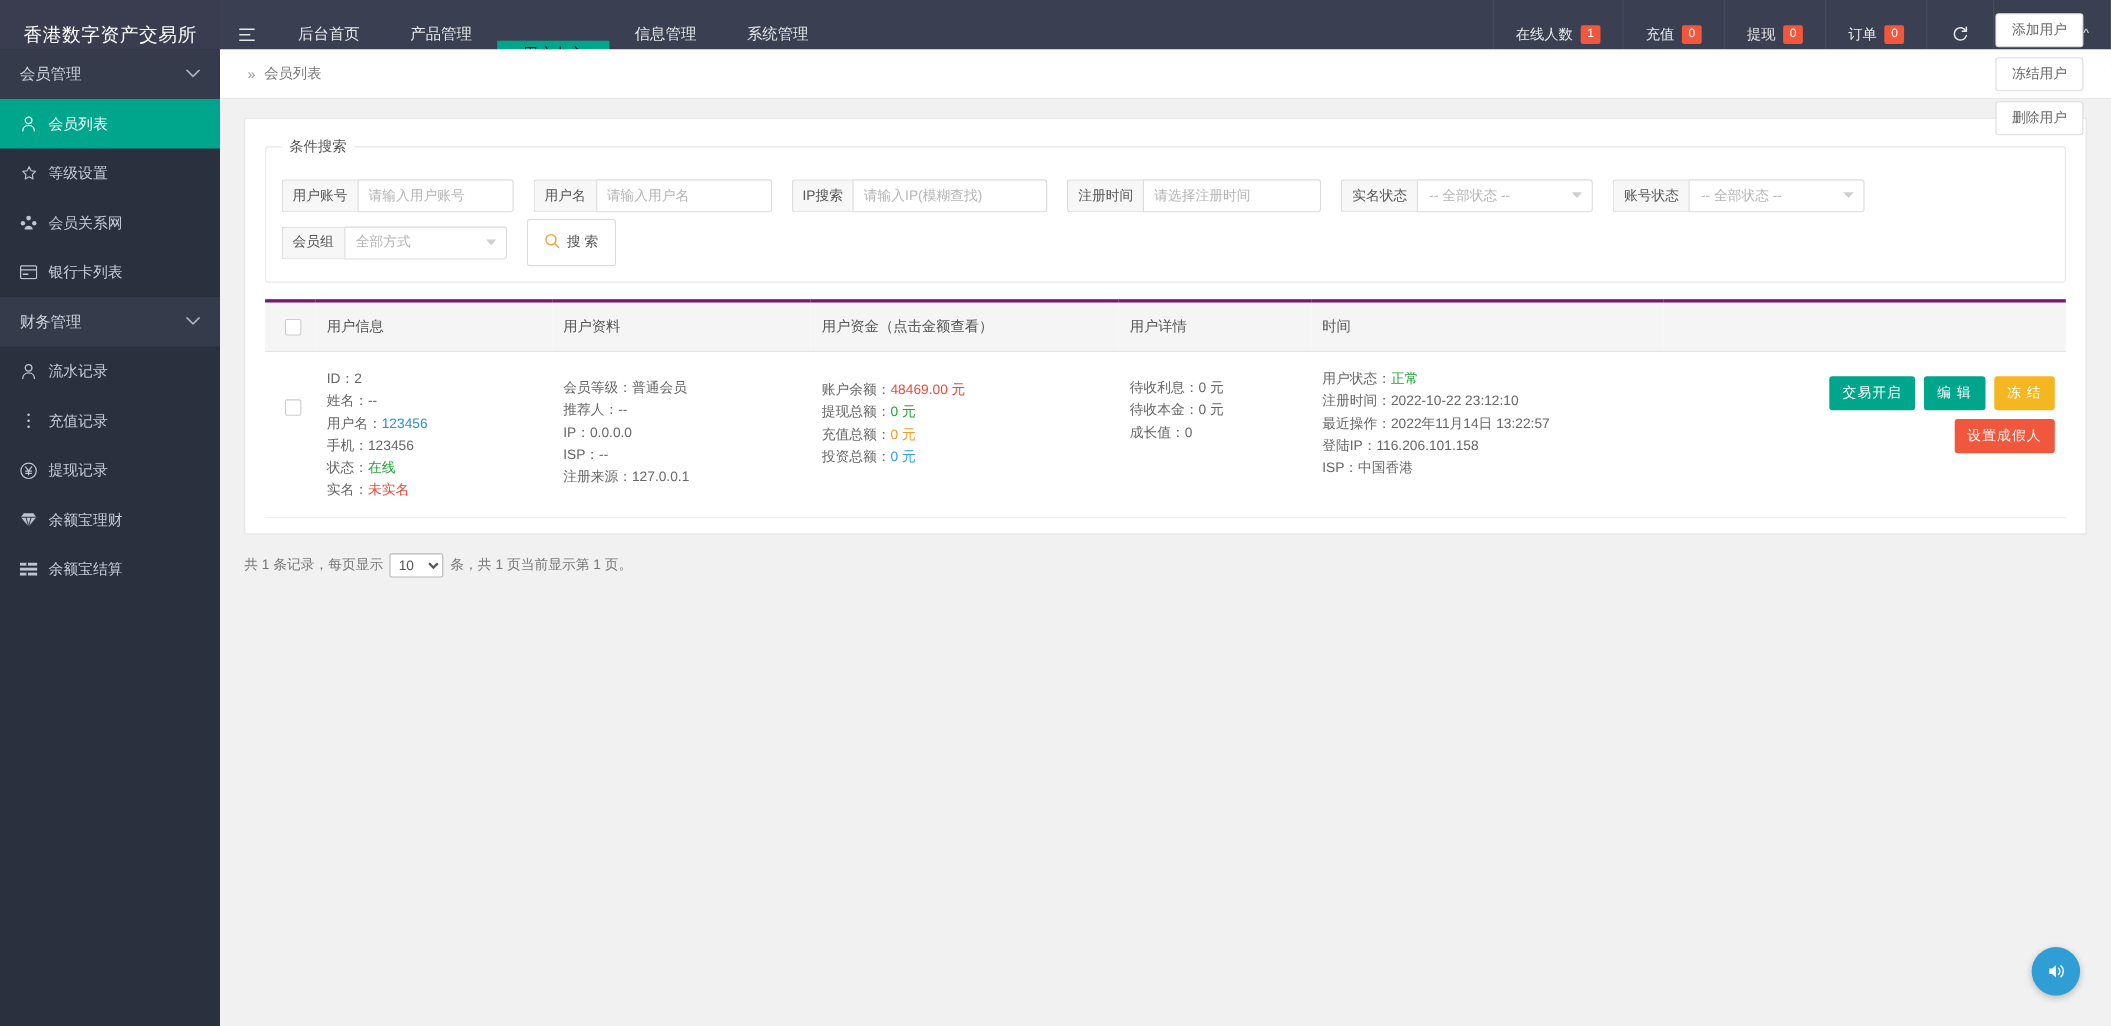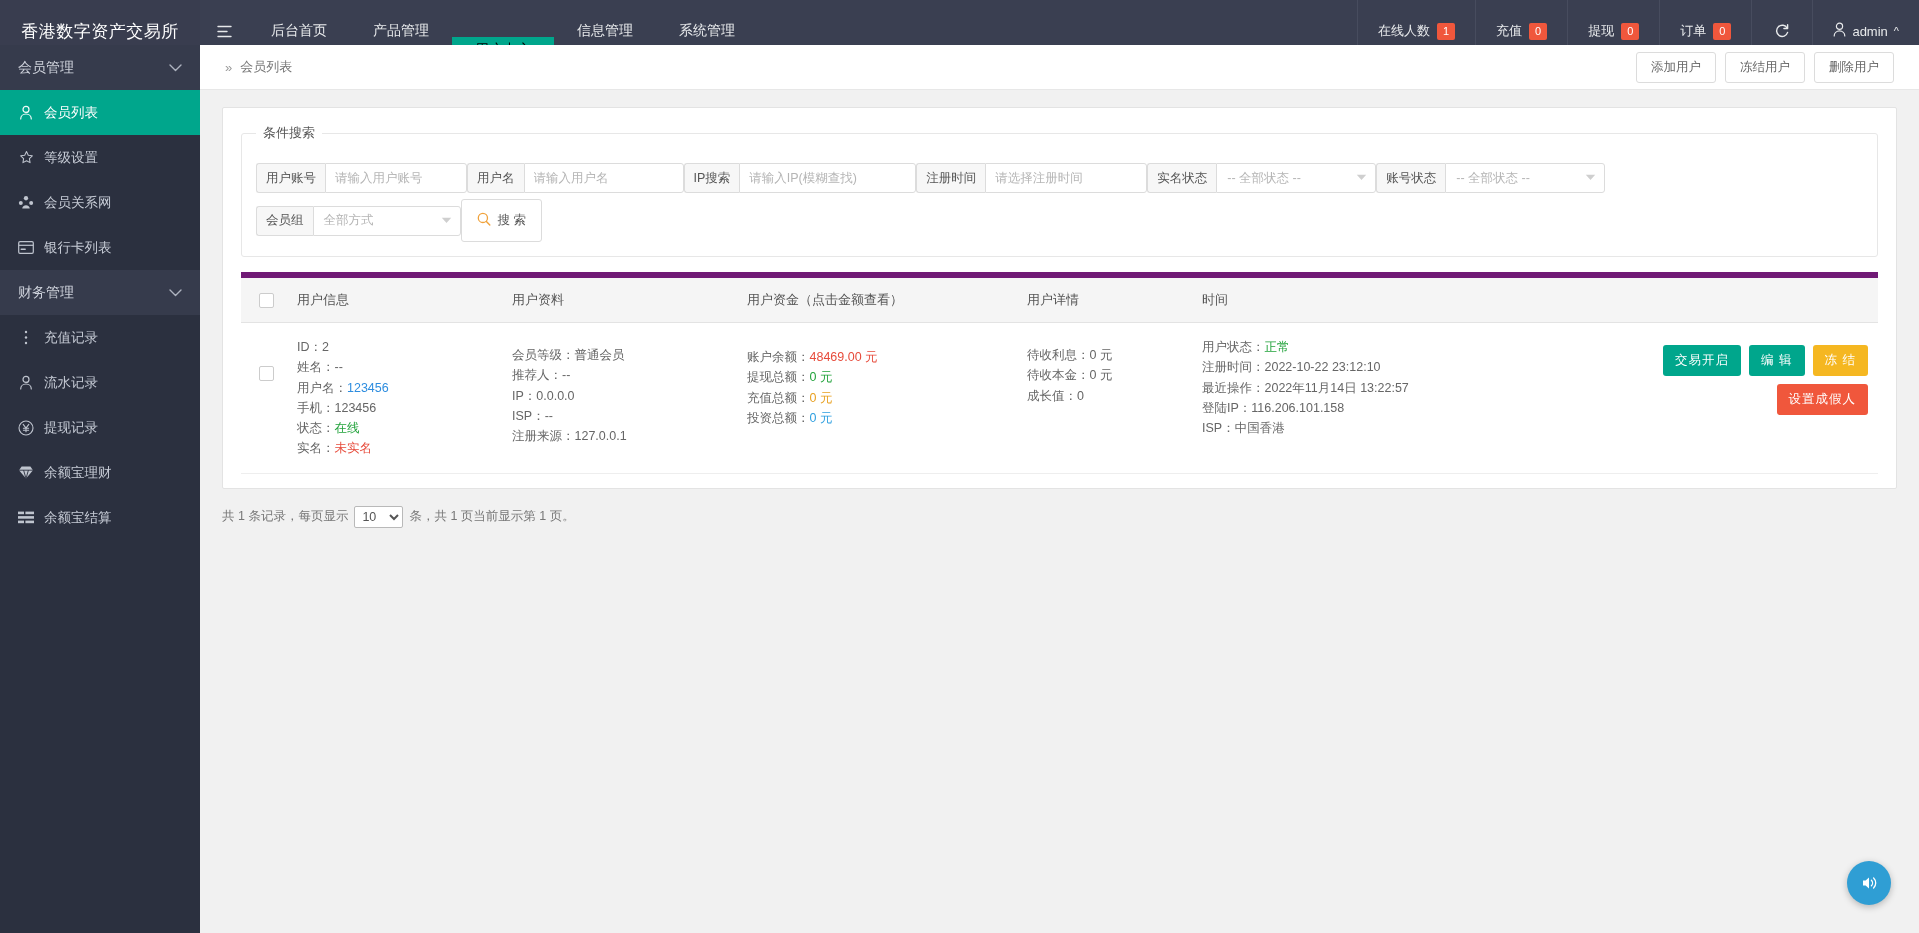--- a/index.html
+++ b/index.html
@@ -64,39 +64,39 @@
   }
 
   
   .content { position: absolute; top: 45px; left: 200px; right: 0; bottom: 0; background: #f1f1f1; }
   .crumbbar {
     height: 45px; background: #fff; border-bottom: 1px solid #e7e7e7;
     display: flex; align-items: center; padding: 0 25px; justify-content: space-between;
   }
   .crumb { color: #777; font-size: 13px; display: flex; align-items: center; gap: 8px; }
   .crumb .chev { color: #999; font-size: 13px; }
-  .crumb-actions { display: flex; gap: 9px; }
+  .crumb-actions { display: flex; gap: 9px; flex-direction: column; }
   .ghost-btn {
     border: 1px solid #dcdcdc; background: #fff; color: #666; font-size: 12.5px;
     padding: 6px 14px; border-radius: 3px; cursor: pointer;
     font-family: "Liberation Sans", sans-serif;
   }
 
   .panel {
     margin: 17px 22px; background: #fff; border: 1px solid #e3e3e3;
     border-radius: 2px; padding: 16px 18px 14px;
   }
 
   
   fieldset.search-fs {
     border: 1px solid #e7e7e7; border-radius: 3px; padding: 6px 14px 14px;
   }
   fieldset.search-fs legend { font-size: 13px; color: #555; padding: 0 7px; }
   .filter-row { display: flex; align-items: center; gap: 0; flex-wrap: wrap; margin-top: 9px; }
-  .ig { display: flex; align-items: stretch; margin-top: 6px; }
+  .ig { display: flex; align-items: stretch; margin-right: 18px; margin-top: 6px; }
   .ig-label {
     background: #f7f7f7; border: 1px solid #dcdcdc; border-right: none;
     border-radius: 3px 0 0 3px; font-size: 12.5px; color: #555;
     padding: 0 9px; display: flex; align-items: center; white-space: nowrap;
   }
   .ig input.ipt {
     border: 1px solid #dcdcdc; border-radius: 0 3px 3px 0; height: 30px;
     padding: 0 9px; font-size: 12.5px; color: #555; outline: none;
     font-family: "Liberation Sans", sans-serif; background: #fff;
   }
@@ -112,21 +112,21 @@
     border: 1px solid #dcdcdc; background: #fff; border-radius: 3px; height: 43px;
     display: flex; align-items: center; gap: 7px; padding: 0 15px; cursor: pointer;
     font-size: 12.5px; color: #555; margin-top: 6px;
     font-family: "Liberation Sans", sans-serif;
   }
   .search-btn .mag { color: #f0a23c; font-size: 13px; }
 
   
   .tbl { width: 100%; border-collapse: collapse; margin-top: 15px; }
   .tbl thead th {
-    background: #f5f5f5; border-top: 6px solid #701a75; border-bottom: 1px solid #e3e3e3;
+    background: #f5f5f5; border-top: 3px solid #701a75; border-bottom: 1px solid #e3e3e3;
     text-align: left; font-weight: normal; font-size: 13px; color: #555;
     padding: 13px 10px; vertical-align: middle;
   }
   .tbl tbody td {
     border-bottom: 1px solid #eee; padding: 14px 10px; vertical-align: top;
     font-size: 12.5px; color: #555; line-height: 1.62;
   }
   .chk {
     width: 15px; height: 15px; border: 1px solid #ccc; background: #fff;
     display: inline-block; border-radius: 2px; cursor: pointer; vertical-align: middle;
@@ -267,36 +267,36 @@
         <span>银行卡列表</span>
       </div>
       <div class="side-group">
         <span>财务管理</span>
         <span class="caret"><svg width="13" height="8" viewBox="0 0 13 8" fill="none">
             <path d="M1 1l5.5 5.4L12 1" stroke="#aeb3bf" stroke-width="1.4" stroke-linecap="round" stroke-linejoin="round"></path>
           </svg></span>
       </div>
       <div class="side-item">
         <span class="ico">
+          <svg width="14" height="15" viewBox="0 0 14 15" fill="none">
+            <circle cx="7" cy="4.4" r="3" stroke="currentColor" stroke-width="1.2"></circle>
+            <path d="M1.7 14c0-3 2.4-5 5.3-5s5.3 2 5.3 5" stroke="currentColor" stroke-width="1.2" stroke-linecap="round"></path>
+          </svg>
+        </span>
+        <span>流水记录</span>
+      </div>
+      <div class="side-item">
+        <span class="ico">
           <svg width="6" height="15" viewBox="0 0 6 15" fill="none">
             <circle cx="3" cy="2" r="1.2" fill="currentColor"></circle>
             <circle cx="3" cy="7.5" r="1.2" fill="currentColor"></circle>
             <circle cx="3" cy="13" r="1.2" fill="currentColor"></circle>
           </svg>
         </span>
         <span>充值记录</span>
-      </div>
-      <div class="side-item">
-        <span class="ico">
-          <svg width="14" height="15" viewBox="0 0 14 15" fill="none">
-            <circle cx="7" cy="4.4" r="3" stroke="currentColor" stroke-width="1.2"></circle>
-            <path d="M1.7 14c0-3 2.4-5 5.3-5s5.3 2 5.3 5" stroke="currentColor" stroke-width="1.2" stroke-linecap="round"></path>
-          </svg>
-        </span>
-        <span>流水记录</span>
       </div>
       <div class="side-item">
         <span class="ico">
           <svg width="16" height="16" viewBox="0 0 16 16" fill="none">
             <circle cx="8" cy="8" r="7" stroke="currentColor" stroke-width="1.1"></circle>
             <path d="M5.2 4.4L8 8.1l2.8-3.7M5.4 8.3h5.2M5.4 10.3h5.2M8 8.1v3.6" stroke="currentColor" stroke-width="1.1" stroke-linecap="round"></path>
           </svg>
         </span>
         <span>提现记录</span>
       </div>

